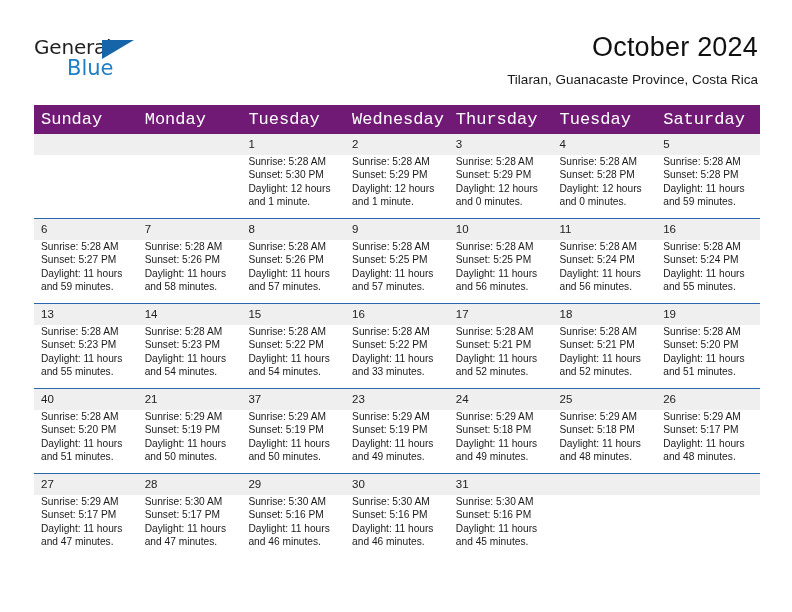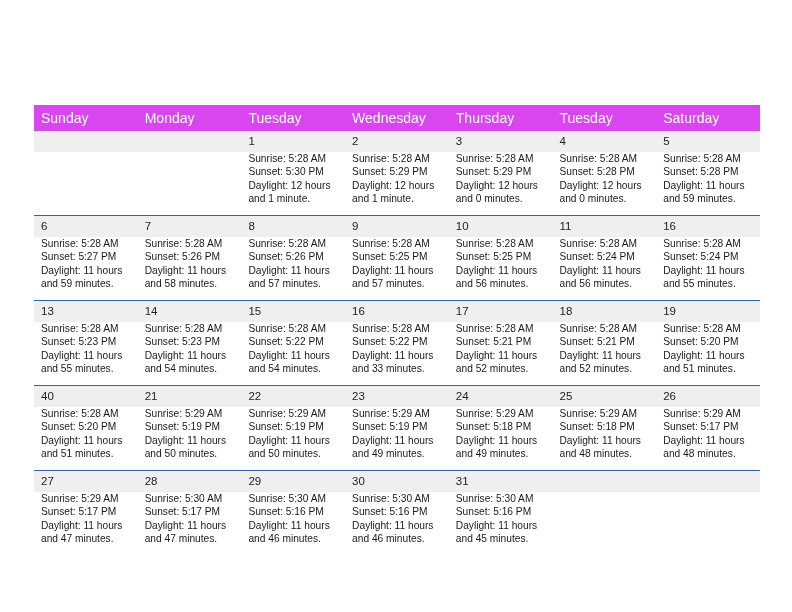--- a/index.html
+++ b/index.html
@@ -93,28 +93,28 @@
     top: 105px;
     left: 34px;
     width: 726px;
   }
   table.cal {
     border-collapse: collapse;
     table-layout: fixed;
     width: 726px;
   }
   table.cal th {
-    background: #d946ef;
+    background: #701a75;
     color: #ffffff;
-    font-size: 14px;
+    font-size: 17px;
     font-weight: normal;
     text-align: left;
     padding: 5px 0 5px 7px;
     height: 12px;
-    font-family: Liberation Sans, sans-serif;
+    font-family: Liberation Mono, monospace;
   }
   table.cal td {
     width: 103.71px;
     vertical-align: top;
     border-top: 1.5px solid #2a68ad;
     padding: 0;
     background: #ffffff;
     height: 84px;
   }
   table.cal tr.week:first-child td {
@@ -137,20 +137,34 @@
   }
   .daylines div {
     white-space: nowrap;
   }
 </style>
 </head>
 <body>
 
 <div class="page">
 
+  <div class="header">
+
+    <div class="logo">
+      <span class="logo-general">General</span>
+      <span class="logo-triangle"></span>
+      <span class="logo-blue">Blue</span>
+    </div>
+
+    <div class="title-block">
+      <div class="cal-title">October 2024</div>
+      <div class="cal-subtitle">Tilaran, Guanacaste Province, Costa Rica</div>
+    </div>
+
+  </div>
 
   <div class="calendar">
     <table class="cal">
       <thead>
         <tr id="weekday-row">
             <th>Sunday</th>
             <th>Monday</th>
             <th>Tuesday</th>
             <th>Wednesday</th>
             <th>Thursday</th>
@@ -355,21 +369,21 @@
             <td class="day-cell">
               <span class="daynum">21</span>
               <div class="daylines">
                 <div>Sunrise: 5:29 AM</div>
                 <div>Sunset: 5:19 PM</div>
                 <div>Daylight: 11 hours</div>
                 <div>and 50 minutes.</div>
               </div>
             </td>
             <td class="day-cell">
-              <span class="daynum">22</span>
+              <span class="daynum">37</span>
               <div class="daylines">
                 <div>Sunrise: 5:29 AM</div>
                 <div>Sunset: 5:19 PM</div>
                 <div>Daylight: 11 hours</div>
                 <div>and 50 minutes.</div>
               </div>
             </td>
             <td class="day-cell">
               <span class="daynum">23</span>
               <div class="daylines">

